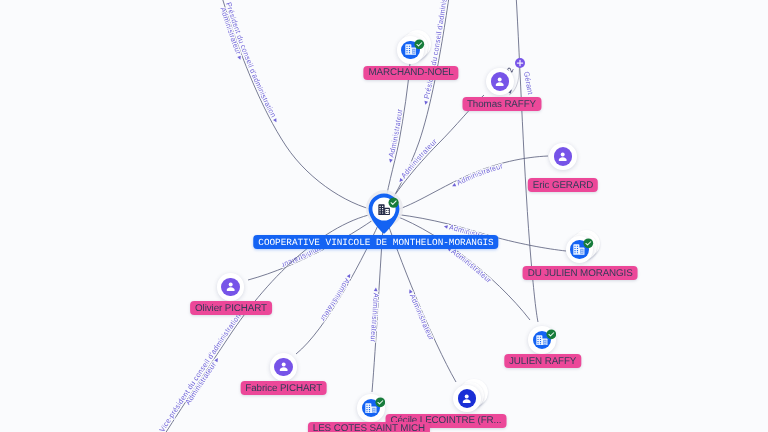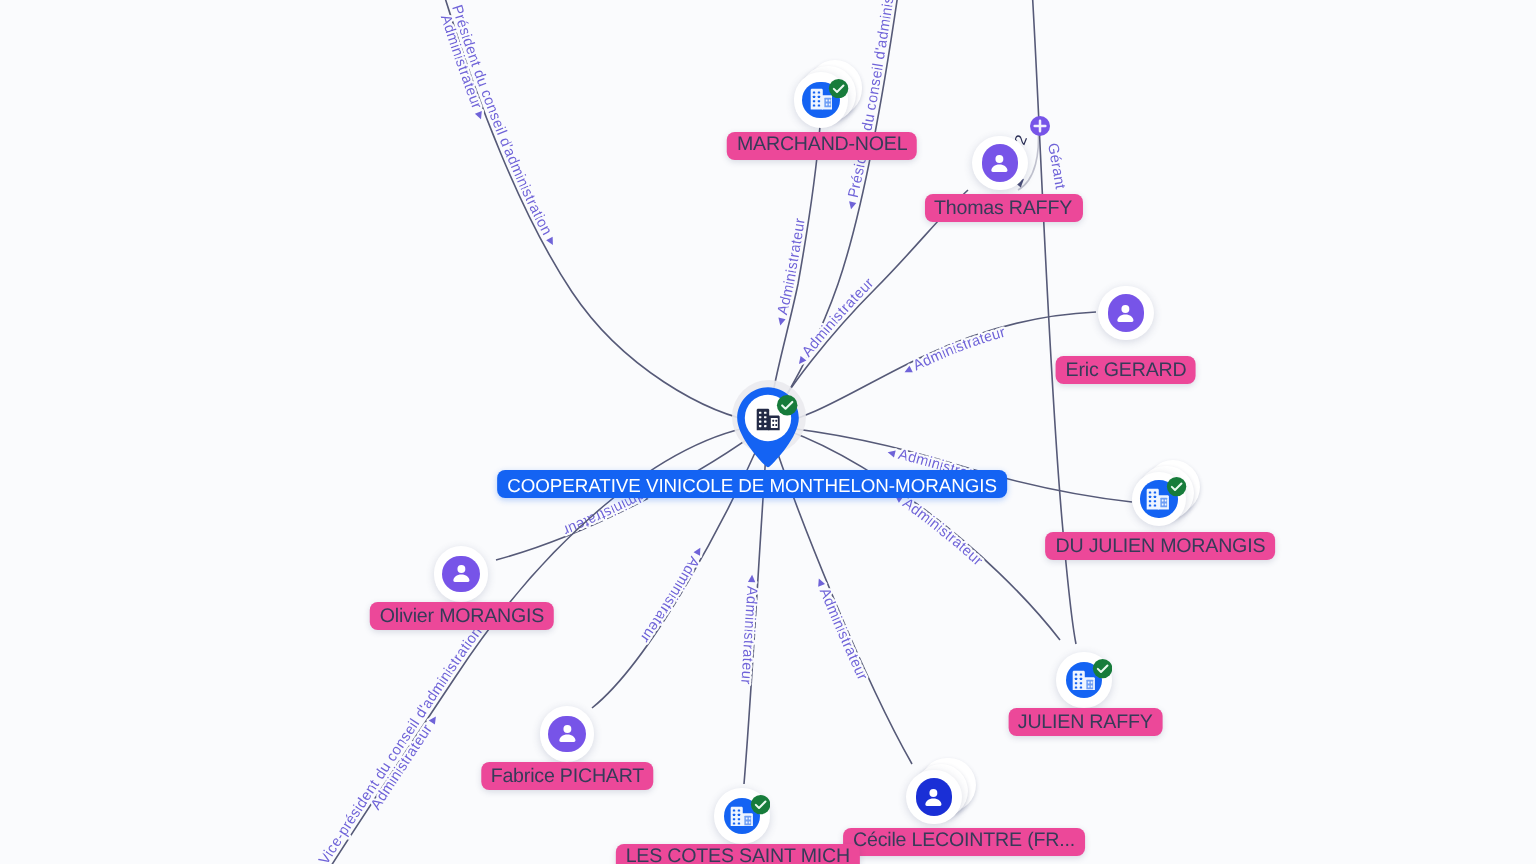--- a/index.html
+++ b/index.html
@@ -11,21 +11,21 @@
   .edge{fill:none;stroke:#565a78;stroke-width:0.8;}
   .elabel{font-family:"Liberation Sans",sans-serif;font-size:7.4px;fill:#6f63d8;letter-spacing:0.1px;
           paint-order:stroke fill;stroke:#fafbfd;stroke-width:2.2px;stroke-linejoin:round;}
   .node{position:absolute;}
   .nlabel{position:absolute;transform:translate(-50%,-50%);
           background:#ec4899;border-radius:4px;padding:1.5px 5px;white-space:nowrap;
           font-size:9.8px;color:#363b59;box-shadow:0 1px 3px rgba(60,70,110,.18);line-height:11px;letter-spacing:-0.1px;}
   .clabel{position:absolute;transform:translate(-50%,-50%);
           background:#1463f3;border-radius:4px;padding:1.5px 5px;white-space:nowrap;
           font-size:9.4px;color:#fff;line-height:11px;letter-spacing:-0.02px;
-          box-shadow:0 1px 3px rgba(20,99,243,.3);}
+          box-shadow:0 1px 3px rgba(20,99,243,.3);font-family:Liberation Mono, monospace;}
 </style>
 </head>
 <body>
 
 <div id="stage">
   <svg class="layer" id="edges" viewBox="0 0 768 432">
       <defs>
         <path d="M218,-16 C238,52 262,110 286,146 C310,182 352,208 384,212" id="p0t" fill="none"></path>
         <path d="M218,-16 C238,52 262,110 286,146 C310,182 352,208 384,212" id="p1t" fill="none"></path>
         <path d="M384,213 C386,192 394,166 399,142 C404,114 408,88 410,63" id="p2t" fill="none"></path>
@@ -207,21 +207,21 @@
         <div style="position:absolute;left:3.5px;top:-3px;width:27.6px;height:27.6px;border-radius:50%;background:#fff;box-shadow:0 1px 2px rgba(60,70,110,.22)"></div>
         <div style="position:absolute;left:0;top:0;width:27.6px;height:27.6px;border-radius:50%;background:#fff;box-shadow:0 1px 4px rgba(60,70,110,.19);display:flex;align-items:center;justify-content:center;">
           <div style="width:18.6px;height:18.6px;border-radius:50%;background:#1a2fd6;display:flex;align-items:center;justify-content:center;">
             <svg width="13.4" height="13.4" viewBox="0 0 24 24">
     <circle cx="12" cy="8.0" r="3.55" fill="#fff"></circle>
     <path fill="#fff" d="M12 13.0c-4.1 0-7.2 2.45-7.2 5.35 0 .75.55 1.3 1.3 1.3h11.8c.75 0 1.3-.55 1.3-1.3 0-2.9-3.1-5.35-7.2-5.35z"></path>
   </svg>
           </div>
         </div>
       </div>
-      <div class="nlabel" style="left: 482px; top: 420.6px;">Cécile LECOINTRE (FR...</div>
+      <div class="nlabel" style="left: 446px; top: 420.6px;">Cécile LECOINTRE (FR...</div>
       <div class="node" style="left: 357.2px; top: 394.2px; width: 27.6px; height: 27.6px;">
         <div style="position:absolute;left:0;top:0;width:27.6px;height:27.6px;border-radius:50%;background:#fff;box-shadow:0 1px 4px rgba(60,70,110,.19);display:flex;align-items:center;justify-content:center;">
           <div style="width:18.6px;height:18.6px;border-radius:50%;background:#1463f3;display:flex;align-items:center;justify-content:center;">
             <svg width="11.8" height="10.974000000000002" viewBox="0 0 24 22.3">
     <g fill="#eef5ff">
       <path d="M0.7 21.8V2.1C0.7 1.3 1.3.7 2.1.7h9.5c.8 0 1.4.6 1.4 1.4v19.7H0.7z"></path>
       <path d="M12.1 7.3h9.8c.8 0 1.4.6 1.4 1.4v13.1H12.1V7.3z"></path>
     </g>
     <g fill="#1463f3">
       <rect x="2.9" y="3.6" width="2.4" height="2.1" rx=".4"></rect>
@@ -263,21 +263,21 @@
       <div class="node" style="left: 216.9px; top: 273.4px; width: 27.6px; height: 27.6px;">
         <div style="position:absolute;left:0;top:0;width:27.6px;height:27.6px;border-radius:50%;background:#fff;box-shadow:0 1px 4px rgba(60,70,110,.19);display:flex;align-items:center;justify-content:center;">
           <div style="width:18.6px;height:18.6px;border-radius:50%;background:#7754e8;display:flex;align-items:center;justify-content:center;">
             <svg width="13.4" height="13.4" viewBox="0 0 24 24">
     <circle cx="12" cy="8.0" r="3.55" fill="#fff"></circle>
     <path fill="#fff" d="M12 13.0c-4.1 0-7.2 2.45-7.2 5.35 0 .75.55 1.3 1.3 1.3h11.8c.75 0 1.3-.55 1.3-1.3 0-2.9-3.1-5.35-7.2-5.35z"></path>
   </svg>
           </div>
         </div>
       </div>
-      <div class="nlabel" style="left: 231px; top: 308.3px;">Olivier MORANGIS</div>
+      <div class="nlabel" style="left: 231px; top: 308.3px;">Olivier PICHART</div>
       <div style="position: absolute; left: 368px; top: 193.4px; width: 32px; height: 41px;">
    <div style="position:absolute;left:-2.5px;top:-3.5px;width:37px;height:37px;border-radius:50%;background:#eaeaee;opacity:.9"></div>
    <svg width="32" height="41" viewBox="0 0 32 41" style="position:absolute;left:0;top:0">
      <path d="M16 0.6C7.5 0.6 0.6 7.5 0.6 16c0 9.4 11.9 21.9 14.6 24.3.45.4 1.15.4 1.6 0C19.5 37.9 31.4 25.4 31.4 16 31.4 7.5 24.5 0.6 16 0.6z" fill="#1463f3"></path>
      <circle cx="16" cy="16" r="11.6" fill="#fff"></circle>
    </svg>
    <div style="position:absolute;left:9.8px;top:9.3px;"><svg width="12.2" height="11.346" viewBox="0 0 24 22.3">
     <g fill="#232a46">
       <path d="M0.7 21.8V2.1C0.7 1.3 1.3.7 2.1.7h9.5c.8 0 1.4.6 1.4 1.4v19.7H0.7z"></path>
       <path d="M12.1 7.3h9.8c.8 0 1.4.6 1.4 1.4v13.1H12.1V7.3z"></path>

